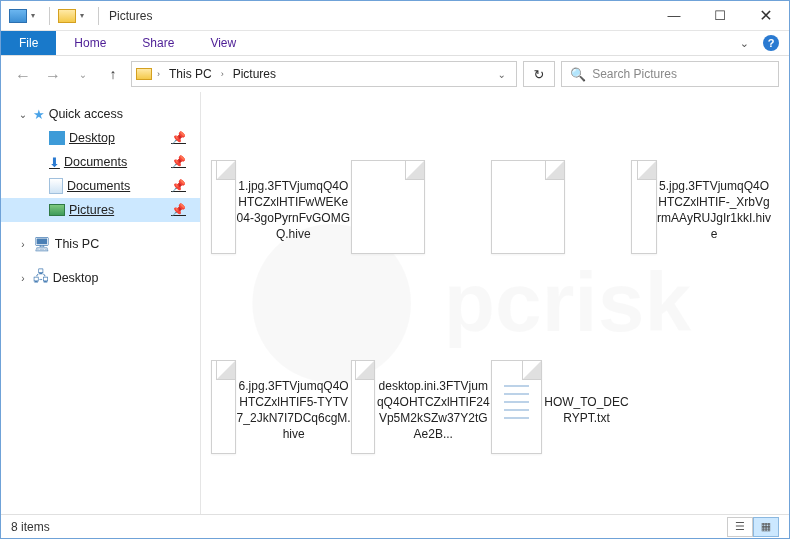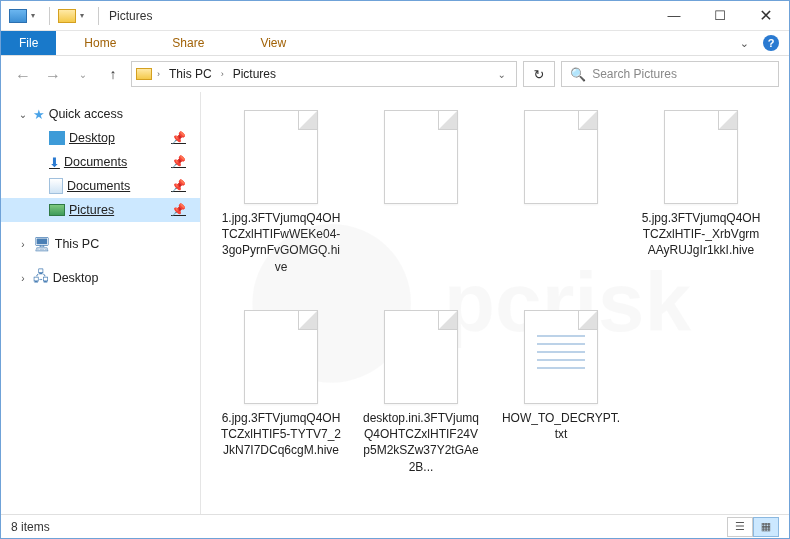--- a/index.html
+++ b/index.html
@@ -10,21 +10,21 @@
 .app-icon { width: 18px; height: 14px; background: linear-gradient(#6bb6f0,#3d8fd4); border: 1px solid #2b6fb0; }
 .qat-sep { width: 1px; height: 18px; background: #ccc; margin: 0 6px; }
 .folder-mini { width: 18px; height: 14px; background: linear-gradient(#ffe9a6,#f4c94a); border: 1px solid #d4a020; position: relative; }
 .dd { font-size: 8px; color: #666; margin: 0 6px 0 2px; }
 .title-path { font-size: 12px; color: #333; margin-left: 4px; display: flex; align-items: center; gap: 6px; }
 .wincontrols { margin-left: auto; display: flex; }
 .wincontrols div { width: 46px; height: 30px; display: flex; align-items: center; justify-content: center; font-size: 13px; color: #333; }
 .wincontrols .close { font-size: 16px; }
 .ribbon-tabs { height: 25px; display: flex; align-items: stretch; border-bottom: 1px solid #e0e0e0; position: relative; }
 .file-tab { background: #1979ca; color: #fff; font-size: 12px; padding: 0 18px; display: flex; align-items: center; }
-.rtab { font-size: 12px; color: #a16207; padding: 0 28px; display: flex; align-items: center; }
+.rtab { font-size: 12px; color: #4c1d95; padding: 0 18px; display: flex; align-items: center; }
 .ribbon-right { margin-left: auto; display: flex; align-items: center; padding-right: 10px; gap: 14px; }
 .chev-down { font-size: 11px; color: #555; }
 .help-icon { width: 16px; height: 16px; border-radius: 50%; background: #2a7ad1; color: #fff; font-size: 11px; display: flex; align-items: center; justify-content: center; font-weight: bold; }
 .navbar { height: 36px; display: flex; align-items: center; padding: 0 10px; gap: 6px; }
 .nav-arrow { width: 24px; height: 24px; display: flex; align-items: center; justify-content: center; color: #999; font-size: 16px; }
 .nav-arrow.enabled { color: #333; }
 .up-arrow { font-size: 14px; }
 .addressbar { flex: 1; height: 26px; border: 1px solid #ccc; display: flex; align-items: center; padding: 0 4px; gap: 2px; font-size: 12px; color: #222; }
 .addressbar .crumb { padding: 0 4px; }
 .addressbar .ch { color: #666; font-size: 9px; padding: 0 3px; }
@@ -42,21 +42,21 @@
 .star-icon { color: #4aa3e8; font-size: 13px; }
 .desktop-i { background: #3d9bd8; }
 .dl-i { color: #2a7ad1; font-size: 13px; }
 .doc-i { background: linear-gradient(#fff,#d0e4f5); border: 1px solid #a0c0dd; width:14px; height:16px; }
 .pic-i { background: linear-gradient(#7ec97e,#3f9b5b); width:16px; height:12px; border:1px solid #2f7a45; }
 .thispc-i { color: #4a7fb5; font-size: 14px; }
 .net-i { color: #4a7fb5; font-size: 14px; }
 .pin { margin-left: auto; margin-right: 14px; color: #7a7a7a; font-size: 12px; }
 .tree-gap { height: 10px; }
 .files { flex: 1; padding: 12px 10px 0 10px; display: flex; flex-wrap: wrap; align-content: flex-start; gap: 0; overflow: hidden; position: relative; }
-.file-item { width: 140px; height: 200px; display: flex; flex-direction: column; align-items: center; padding-top: 6px; }
+.file-item { width: 140px; height: 200px; display: flex; flex-direction: row; align-items: center; padding-top: 6px; }
 .file-thumb { width: 74px; height: 94px; background: #fff; border: 1px solid #d0d0d0; position: relative; box-shadow: 0 1px 2px rgba(0,0,0,.05); }
 .file-thumb::after { content:""; position:absolute; top:0; right:0; width:18px; height:18px; background: linear-gradient(135deg,#fff 48%, #e0e0e0 52%); border-left:1px solid #d0d0d0; border-bottom:1px solid #d0d0d0; }
 .file-thumb.txt::before { content:""; position:absolute; left:12px; right:12px; top:24px; height:2px; background:#bcd2e8; box-shadow: 0 8px 0 #bcd2e8, 0 16px 0 #bcd2e8, 0 24px 0 #bcd2e8, 0 32px 0 #bcd2e8; }
 .file-label { font-size: 12px; color: #222; text-align: center; line-height: 1.35; margin-top: 6px; max-width: 120px; word-break: break-all; }
 .statusbar { height: 24px; border-top: 1px solid #e0e0e0; display: flex; align-items: center; padding: 0 10px; font-size: 12px; color: #333; background: #fff; }
 .view-toggles { margin-left: auto; display: flex; gap: 0; }
 .vt { width: 26px; height: 20px; border: 1px solid #ccc; display: flex; align-items: center; justify-content: center; font-size: 11px; color: #555; }
 .vt.active { background: #cce8ff; border-color: #8bb8e0; }
 .watermark { position: absolute; inset: 0; pointer-events: none; display: flex; align-items: center; justify-content: flex-end; opacity: .06; }
 .watermark svg { width: 560px; }

